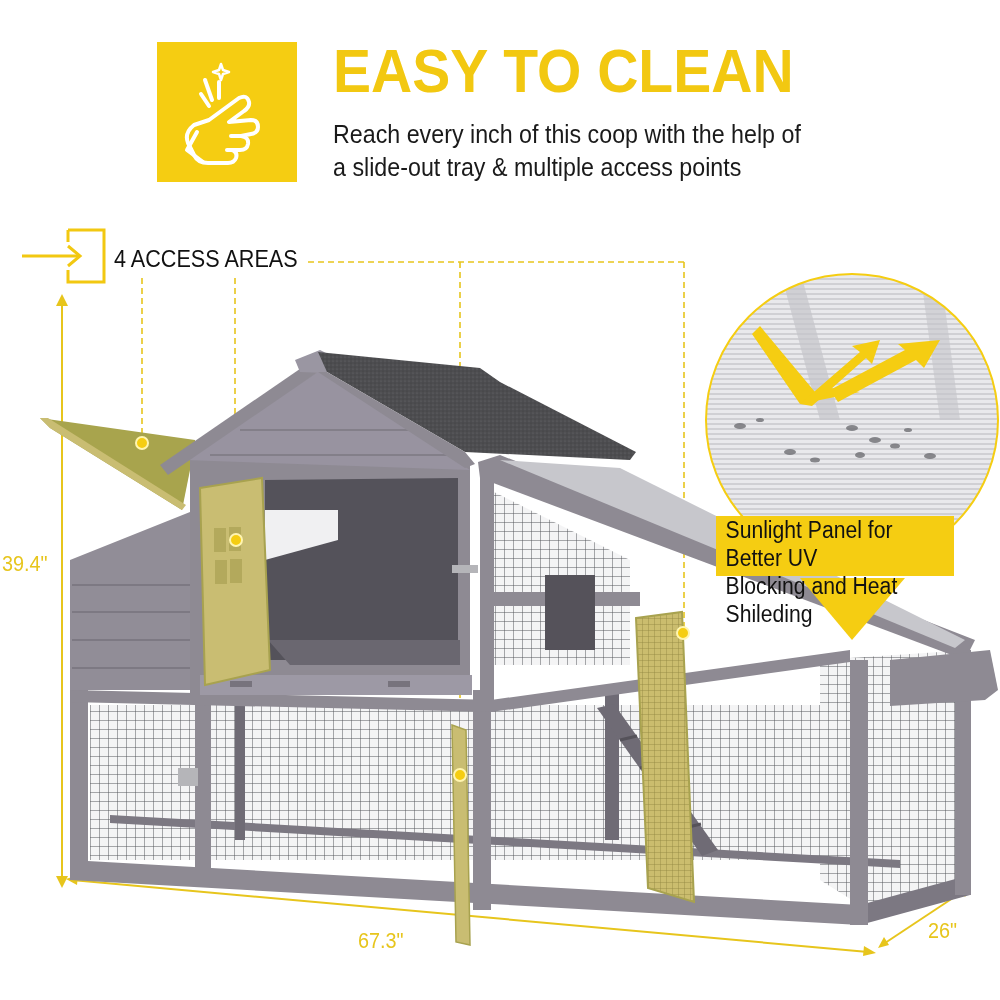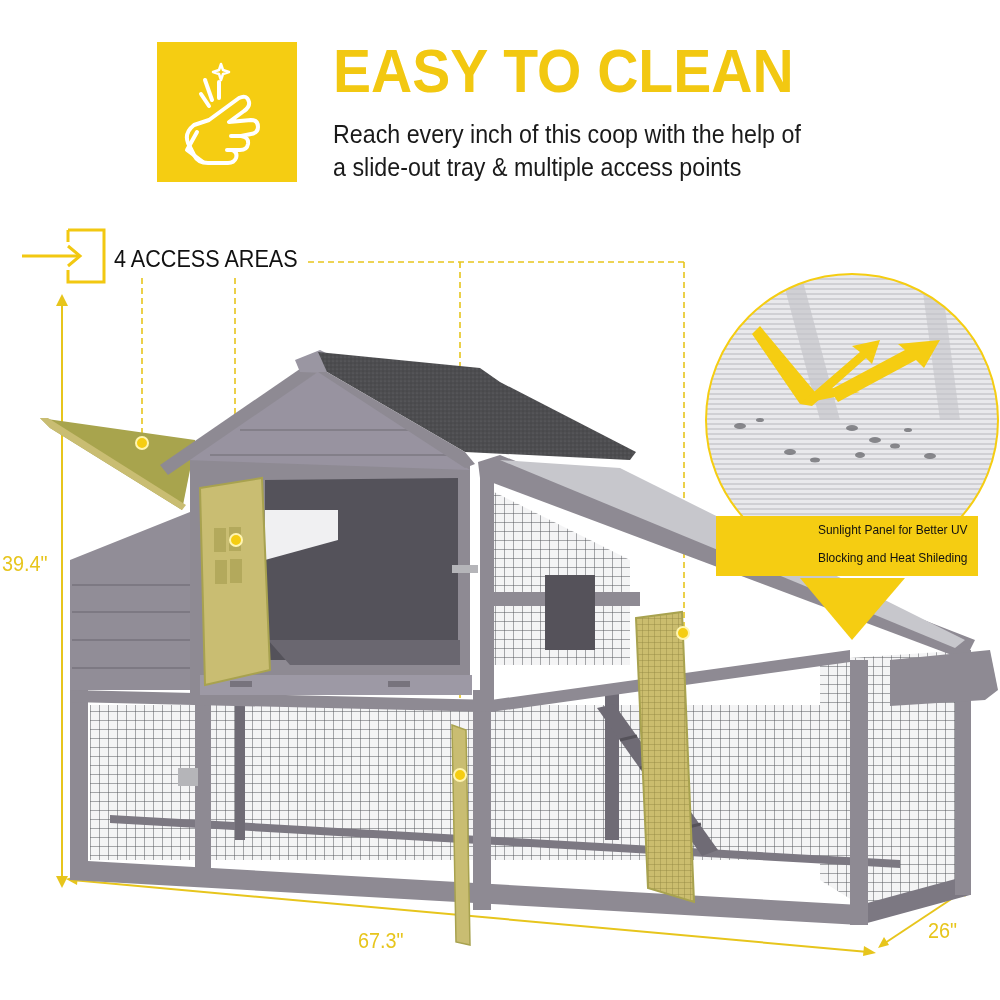--- a/index.html
+++ b/index.html
@@ -13,21 +13,21 @@
 
   
   .access-icon { left:22px; top:226px; width:84px; height:60px; }
   .access-label { left:114px; top:247px; font-size:24px; color:#111; transform:scaleX(0.9); transform-origin:left top; line-height:1; }
 
   .dim { color:#e7c51c; font-size:22px; line-height:1; transform:scaleX(0.9); transform-origin:left top; }
   .dim-h { left:2px; top:553px; }
   .dim-w { left:358px; top:930px; }
   .dim-d { left:928px; top:920px; }
 
-  .callout { left:716px; top:516px; width:262px; height:60px; background:#f5cd12; color:#111; font-size:13px; line-height:28px; text-align:right; }
+  .callout { left:716px; top:516px; width:238px; height:60px; background:#f5cd12; color:#111; font-size:23px; line-height:28px; text-align:left; }
   .callout span { display:block; transform:scaleX(0.92); }
 
   svg.scene { left:0; top:0; }
 </style>
 </head>
 <body>
 
 <div class="abs icon-box">
   <svg width="140" height="140" viewBox="0 0 140 140">
     <g fill="none" stroke="#fff" stroke-width="4" stroke-linecap="round" stroke-linejoin="round">

